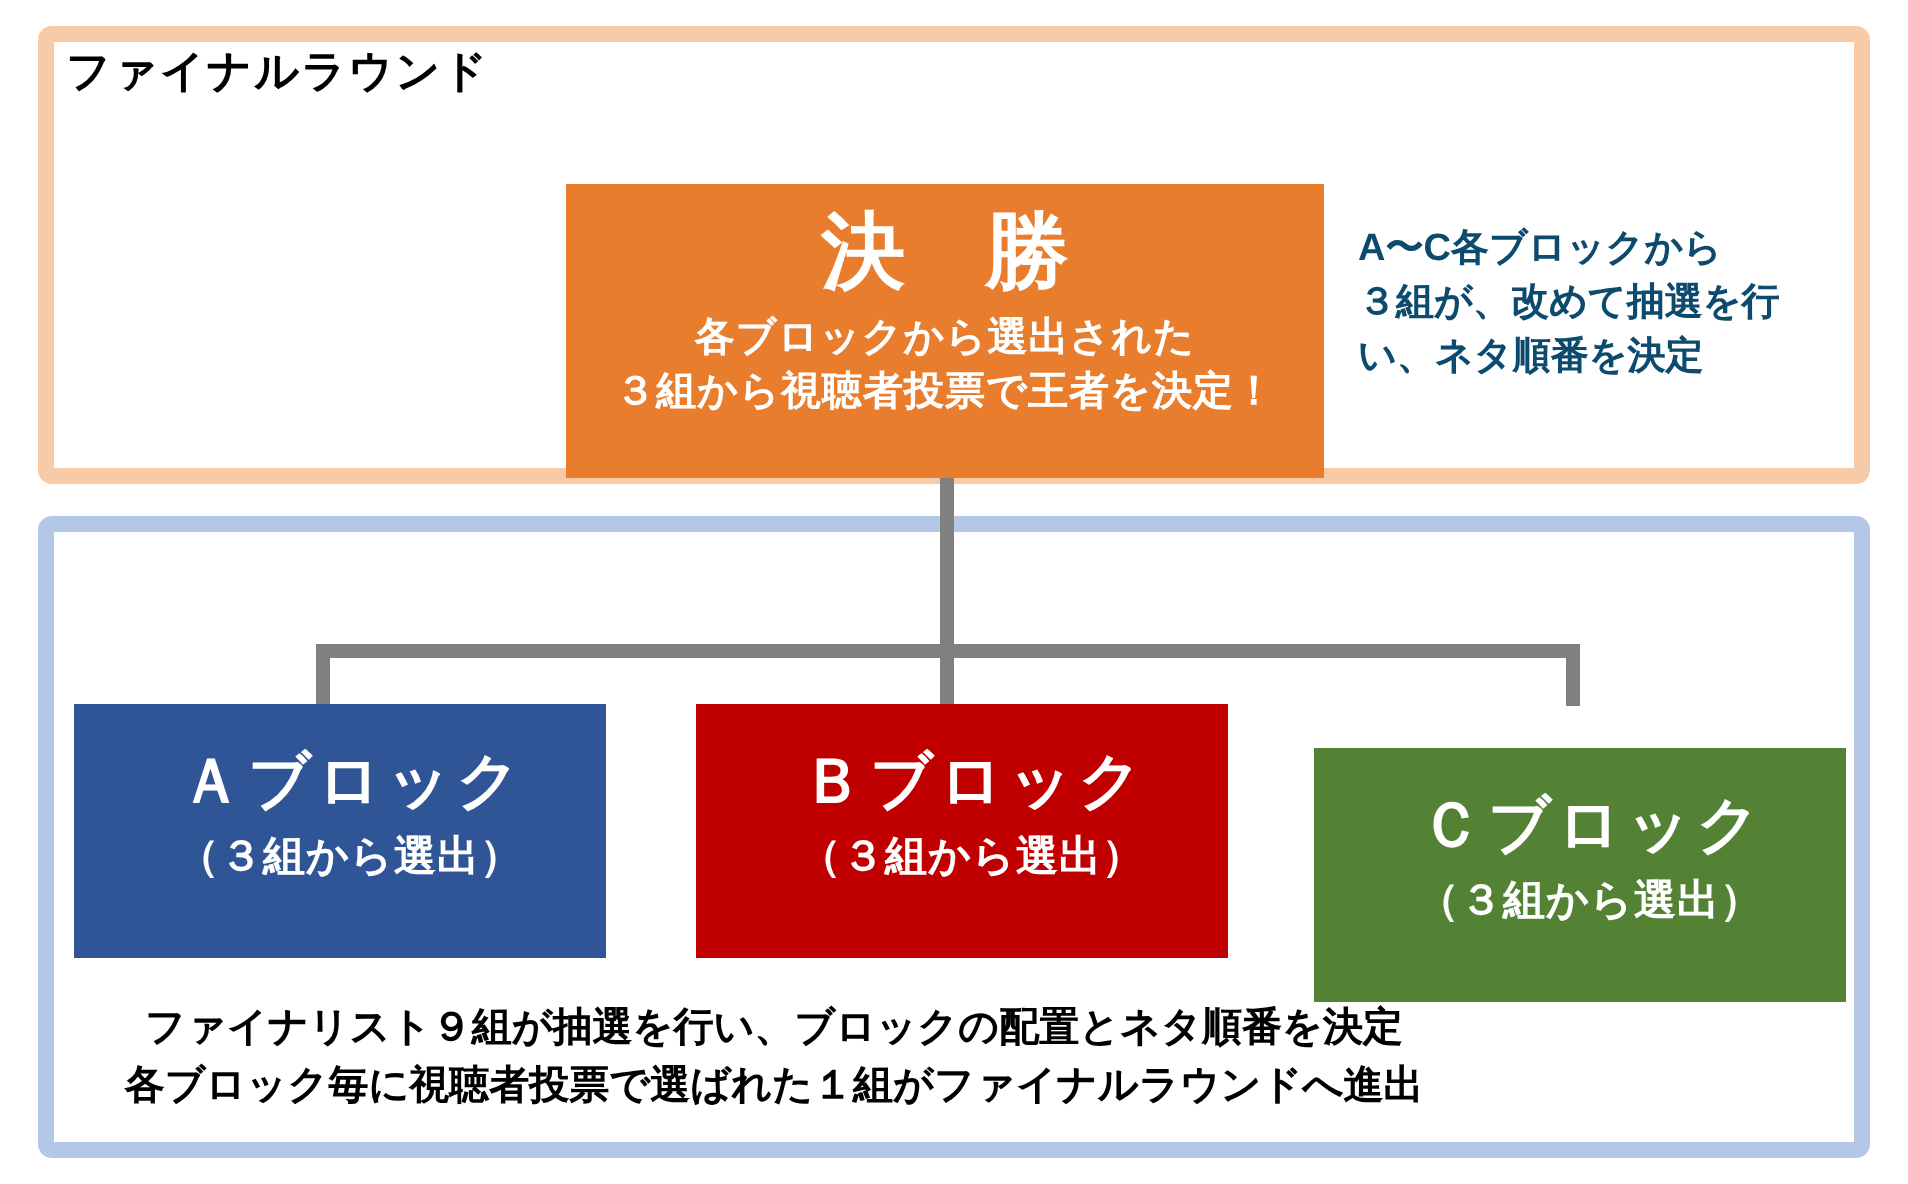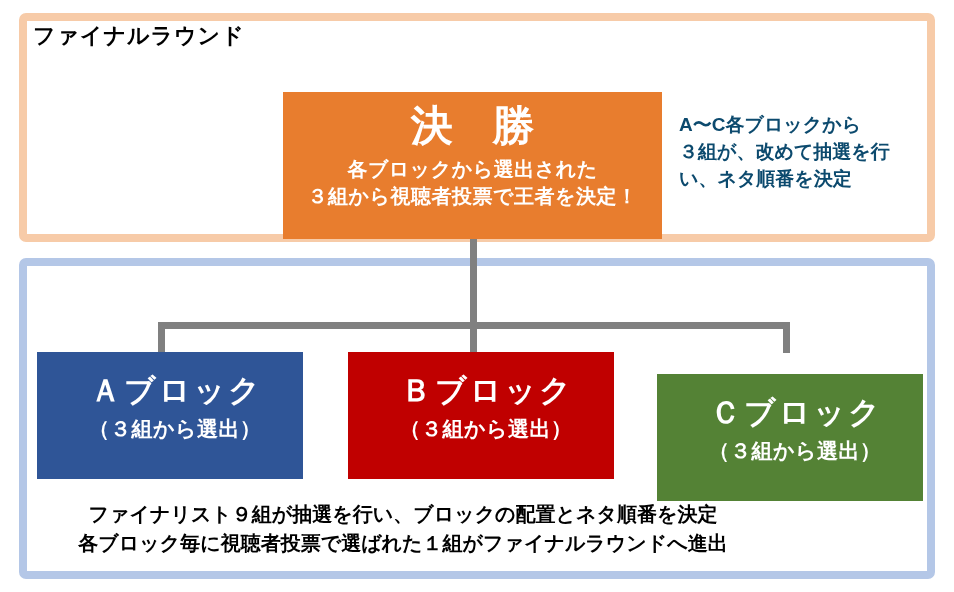--- a/index.html
+++ b/index.html
@@ -148,21 +148,20 @@
   #first-round-note {
     position: absolute;
     left: 19px;
     top: 500px;
     width: 736px;
     text-align: center;
     font-size: 20px;
     font-weight: bold;
     line-height: 1.45;
     color: #000000;
-    padding-left: 16px;
   }
   #first-round-note div { white-space: nowrap; }
 </style>
 </head>
 <body>
 
 <div id="stage">
 
   <div id="final-round-panel" class="panel"></div>
   <div id="final-round-title" class="section-title">ファイナルラウンド</div>

